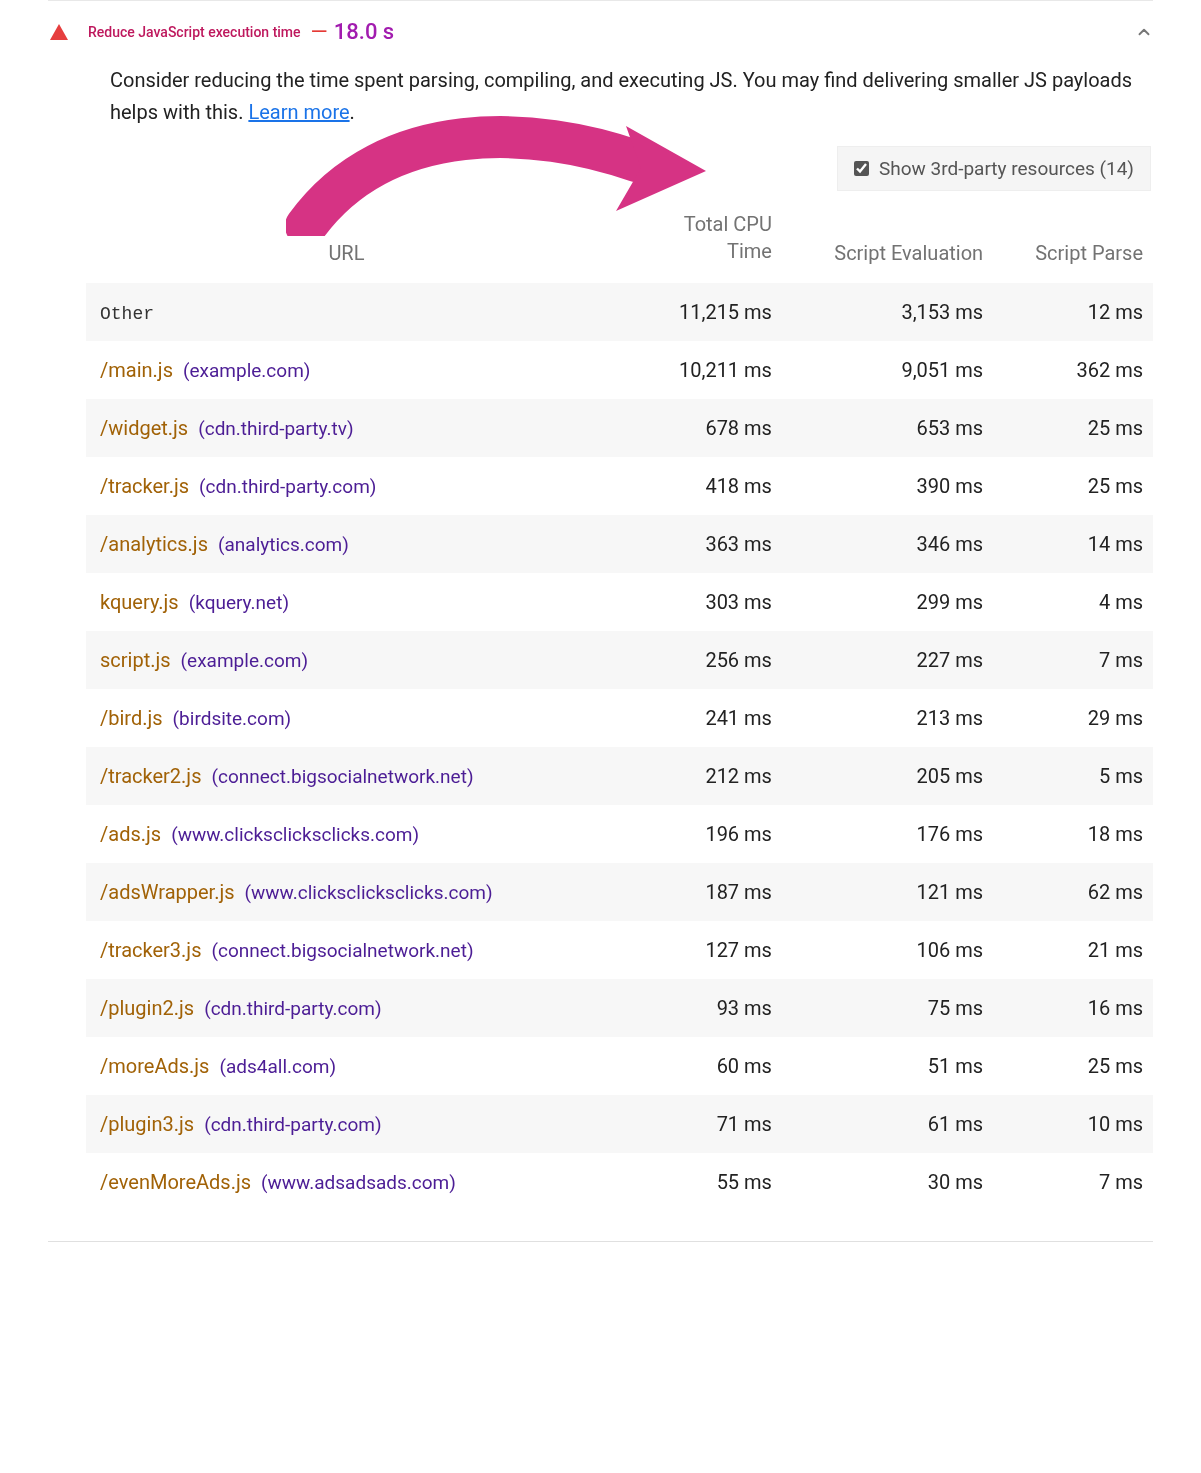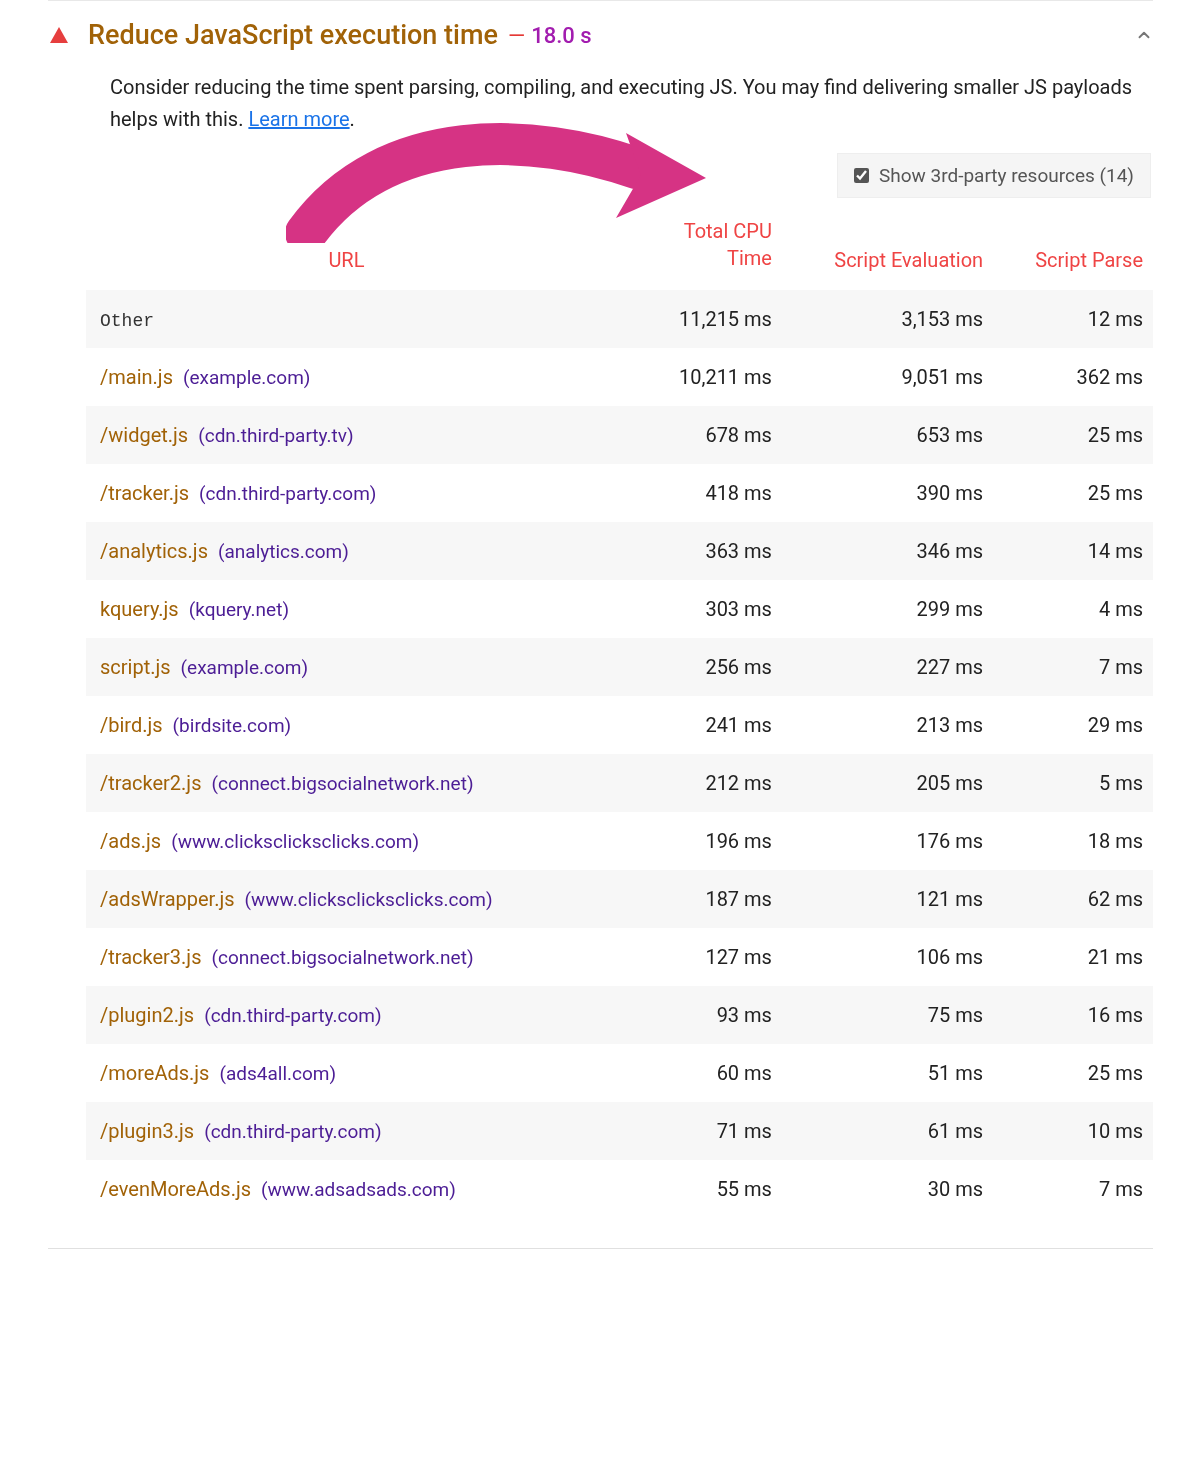--- a/index.html
+++ b/index.html
@@ -18,23 +18,23 @@
     }
     .triangle-icon {
       width: 0; height: 0;
       border-left: 9px solid transparent;
       border-right: 9px solid transparent;
       border-bottom: 16px solid #e63e3e;
       margin-right: 20px;
       margin-left: 2px;
     }
     .audit-title {
-      font-size: 27px;
+      font-size: 14px;
       font-weight: 500;
-      color: #a16207;
+      color: #be185d;
     }
     .audit-dash {
       font-size: 22px;
       color: #e53935;
       margin: 0 6px 0 10px;
       font-weight: 400;
     }
     .audit-time {
       font-size: 22px;
       color: #a21caf;
@@ -84,21 +84,21 @@
       top: -30px;
       pointer-events: none;
     }
     table {
       width: 100%;
       border-collapse: collapse;
       font-size: 20px;
     }
     thead th {
       font-weight: 400;
-      color: #ef4444;
+      color: #737373;
       text-align: right;
       padding: 14px 10px 18px 10px;
       vertical-align: bottom;
     }
     thead th:first-child { text-align: center; padding-left: 10px; }
     tbody tr:nth-child(odd) { background: #f7f7f7; }
     tbody tr:nth-child(even) { background: #fff; }
     tbody td {
       padding: 17px 10px;
       text-align: right;

